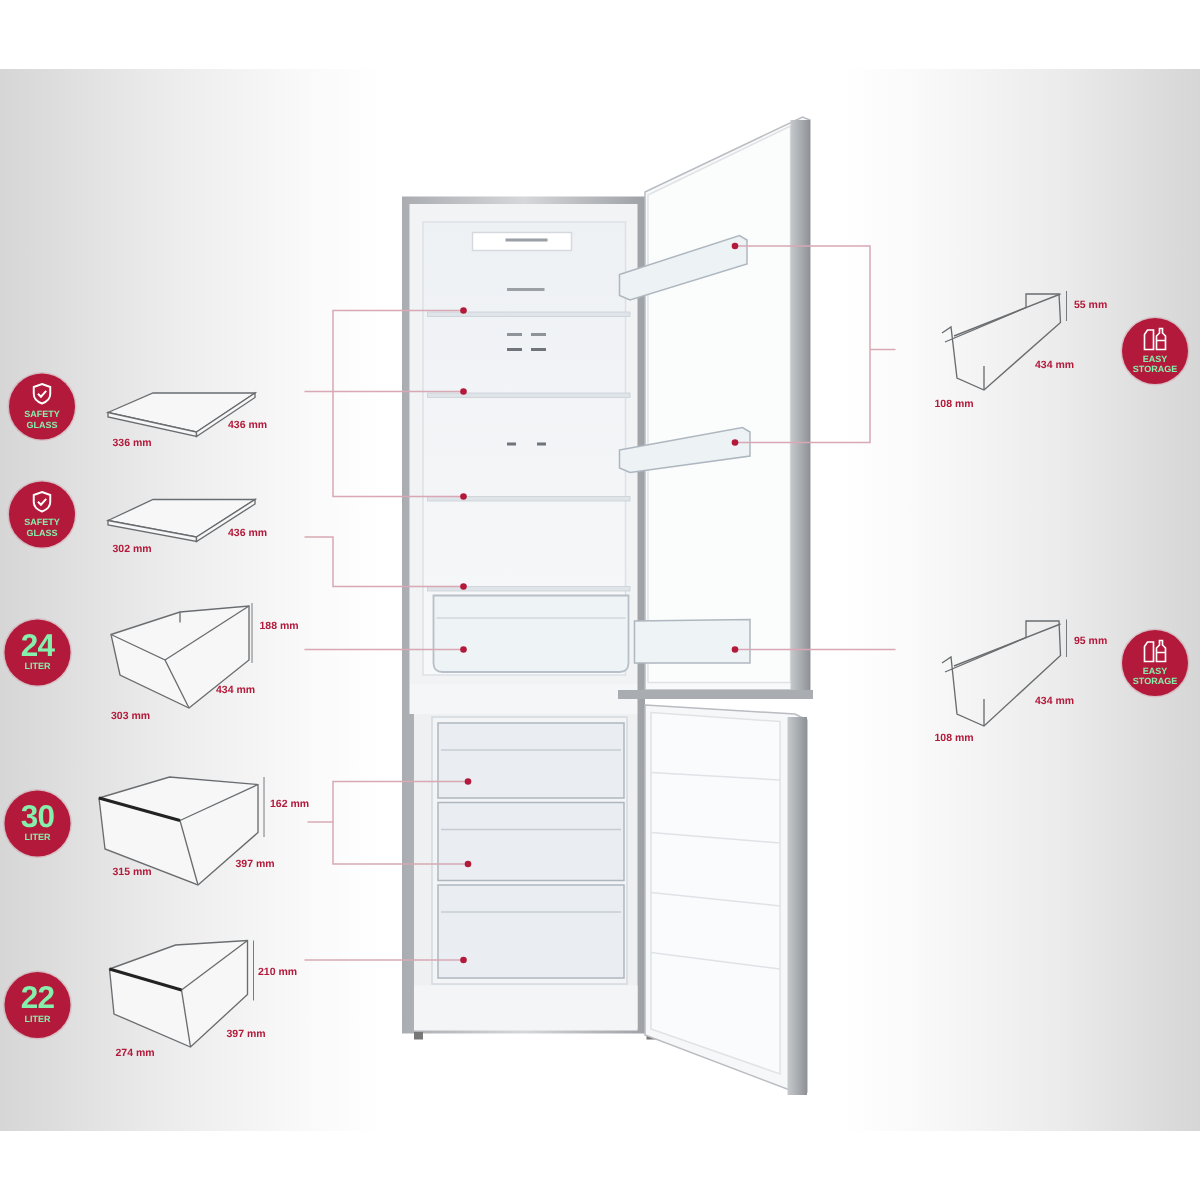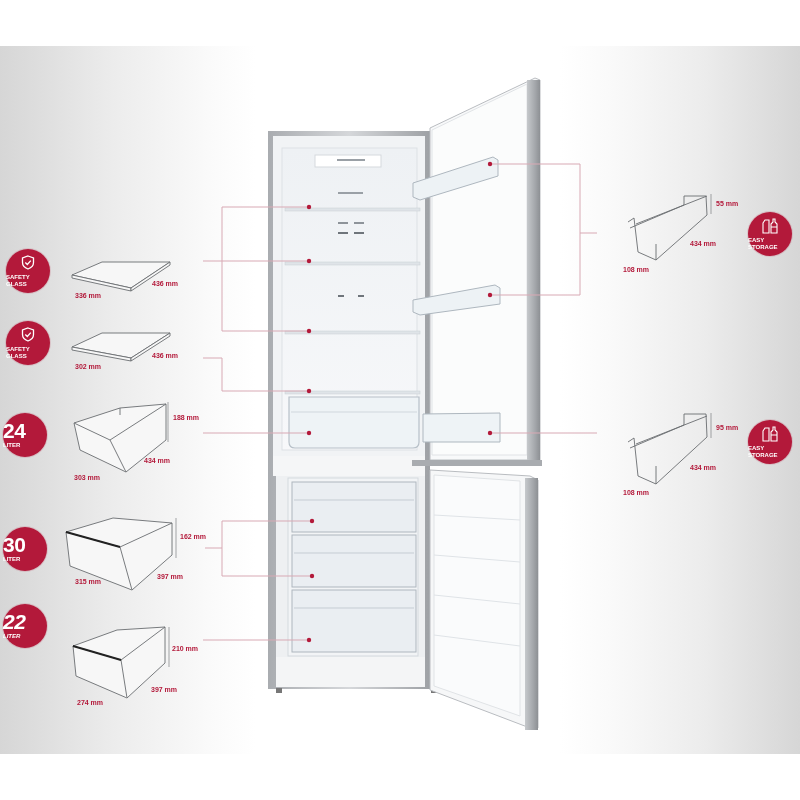--- a/index.html
+++ b/index.html
@@ -1,20 +1,20 @@
 <!DOCTYPE html>
 <html><head>
 <meta charset="utf-8">
 <style>
   html, body { margin:0; padding:0; }
   body { width:800px; height:800px; position:relative; overflow:hidden; background:#ffffff; font-family:"Liberation Sans", sans-serif; }
   .bg-band { position:absolute; left:0; top:46px; width:800px; height:708px;
     background: linear-gradient(to right, #d6d6d6 0%, #ececec 14%, #fafafa 26%, #ffffff 32%, #ffffff 70%, #fafafa 76%, #ececec 88%, #d6d6d6 100%); }
   .layer { position:absolute; left:0; top:0; width:800px; height:800px; }
-  .badge { position:absolute; width:44px; height:44px; border-radius:50%; background:#b3193a; color:#ffffff; box-shadow:0 0 0 1px rgba(179,25,58,0.15); }
+  .badge { position:absolute; width:44px; height:44px; border-radius:50%; background:#b3193a; color:#86efac; text-align:center; box-shadow:0 0 0 1px rgba(179,25,58,0.15); }
   .badge .num { position:absolute; left:0; width:100%; top:7px; font-size:21px; font-weight:bold; line-height:21px; letter-spacing:-0.5px; }
   .badge .unit { position:absolute; left:0; width:100%; top:29px; font-size:6px; font-weight:bold; line-height:6px; }
   .badge .lbl { position:absolute; left:0; width:100%; top:25px; font-size:6px; font-weight:bold; line-height:6.5px; }
   .badge .ico { position:absolute; left:50%; top:6px; transform:translateX(-50%); }
   .dim { position:absolute; font-size:7px; color:#b3193a; white-space:nowrap; font-weight:bold; }
 </style>
 </head>
 <body>
 
 <div class="bg-band"></div>
@@ -219,21 +219,21 @@
 <div class="badge" style="left:3px;top:413px;">
   <div class="num">24</div>
   <div class="unit">LITER</div>
 </div>
 
 <div class="badge" style="left:3px;top:527px;">
   <div class="num">30</div>
   <div class="unit">LITER</div>
 </div>
 
-<div class="badge" style="left:3px;top:604px;font-style:italic;">
+<div class="badge" style="left:3px;top:648px;">
   <div class="num">22</div>
   <div class="unit">LITER</div>
 </div>
 
 <div class="badge" style="left:748px;top:212px;">
   <svg class="ico" width="18" height="16" viewBox="0 0 18 16">
     <path d="M2 5 L4 2 L8 2 L8 15 L2 15 Z" fill="none" stroke="#fff" stroke-width="1.1"></path>
     <path d="M12 1 L14 1 L14 4 L16 6 L16 15 L10 15 L10 6 L12 4 Z" fill="none" stroke="#fff" stroke-width="1.1"></path>
     <line x1="10" y1="9" x2="16" y2="9" stroke="#fff" stroke-width="1"></line>
   </svg>

